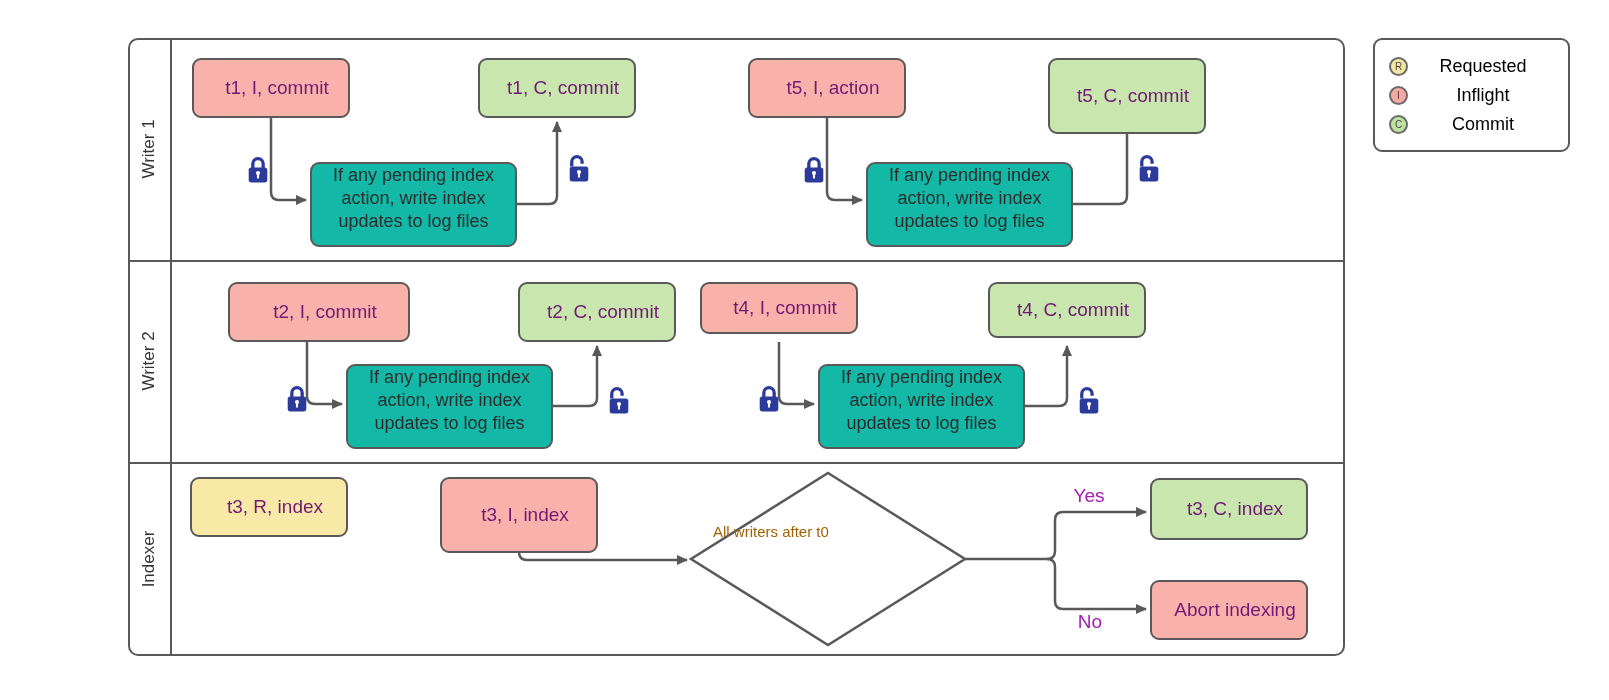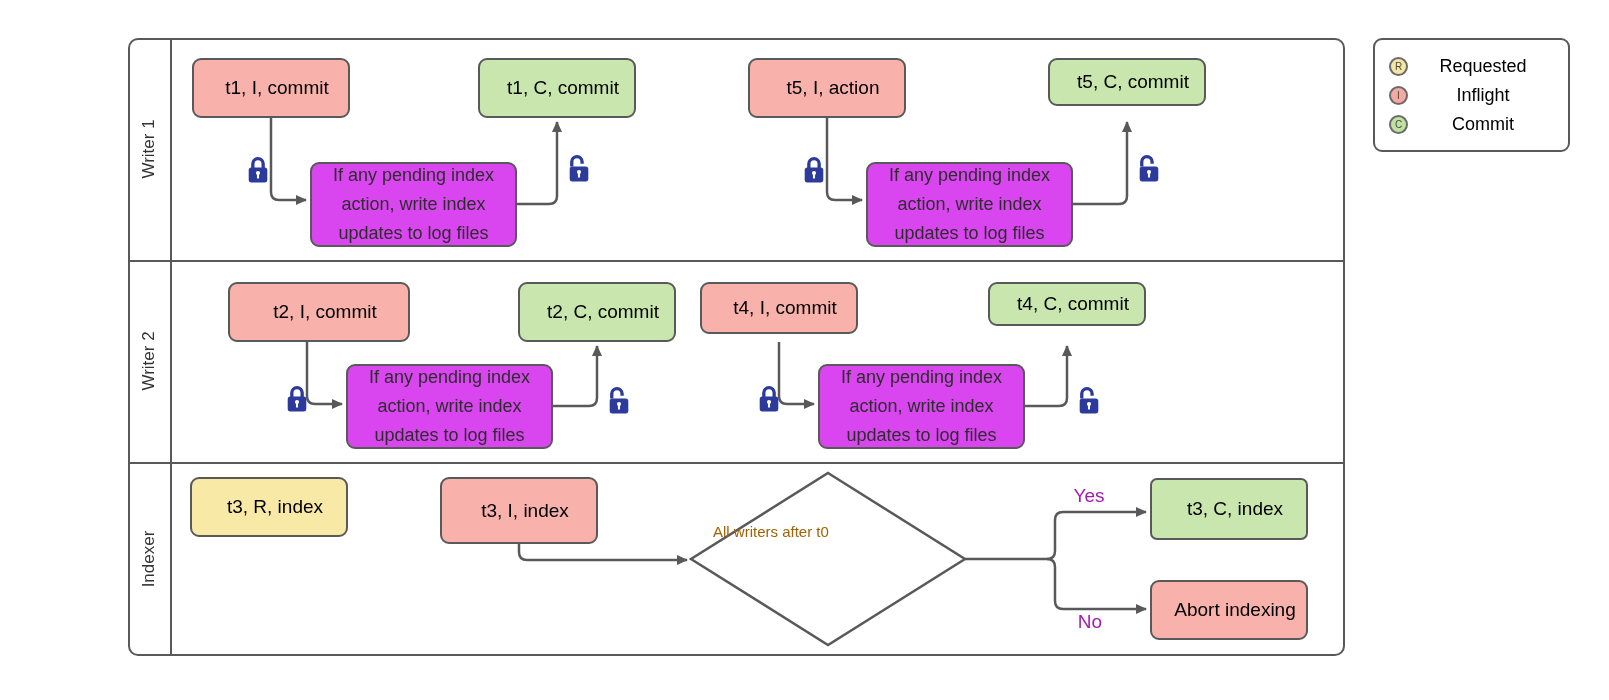--- a/index.html
+++ b/index.html
@@ -15,28 +15,28 @@
   .lane-divider{position:absolute;left:128px;width:1217px;height:2px;background:#595959;}
   .label-col-line{position:absolute;left:170px;top:38px;width:2px;height:618px;background:#595959;}
   .lane-label{
     position:absolute;width:140px;height:22px;line-height:22px;text-align:center;
     font-size:17px;color:#333;transform:rotate(-90deg);
   }
   
   .node{
     position:absolute;box-sizing:border-box;border:2.5px solid #595959;border-radius:9px;
     display:flex;align-items:center;justify-content:center;
-    font-size:19px;color:#000000;text-align:center;padding-left:12px;
+    font-size:19px;color:#701a75;text-align:center;padding-left:12px;
   }
   .inflight{background:#f8b2ab;}
   .commit{background:#c8e6ae;}
   .requested{background:#f8e9a6;}
   .process{
     position:absolute;box-sizing:border-box;border:2.5px solid #595959;border-radius:9px;
-    background:#d946ef;display:flex;flex-direction:column;align-items:center;justify-content:space-between;
+    background:#14b8a6;display:flex;flex-direction:column;align-items:center;justify-content:flex-start;
     font-size:18px;line-height:1.27;color:#2d2d2d;text-align:center;
   }
   .process span{display:block;}
   .diamond-text{
     position:absolute;left:713px;top:522px;width:230px;text-align:left;
     font-size:15px;line-height:1.32;color:#a16207;
   }
   .diamond-text span{display:block;}
   .edge-label{position:absolute;width:50px;text-align:center;font-size:19px;color:#a21caf;}
   
@@ -106,21 +106,21 @@
     <span>t1, C, commit</span>
   </div>
 <div class="process" style="left:310px;top:162px;width:207px;height:85px;">
   <span>If any pending index</span>
   <span>action, write index</span>
   <span>updates to log files</span>
 </div>
 <div class="node inflight" style="left:748px;top:58px;width:158px;height:60px;">
     <span>t5, I, action</span>
   </div>
-<div class="node commit" style="left:1048px;top:58px;width:158px;height:48px;align-items:center;">
+<div class="node commit" style="left:1048px;top:58px;width:158px;height:76px;align-items:center;">
     <span>t5, C, commit</span>
   </div>
 <div class="process" style="left:866px;top:162px;width:207px;height:85px;">
   <span>If any pending index</span>
   <span>action, write index</span>
   <span>updates to log files</span>
 </div>
 
 <div class="node inflight" style="left:228px;top:282px;width:182px;height:60px;">
     <span>t2, I, commit</span>
@@ -129,41 +129,41 @@
     <span>t2, C, commit</span>
   </div>
 <div class="process" style="left:346px;top:364px;width:207px;height:85px;">
   <span>If any pending index</span>
   <span>action, write index</span>
   <span>updates to log files</span>
 </div>
 <div class="node inflight" style="left:700px;top:282px;width:158px;height:52px;">
     <span>t4, I, commit</span>
   </div>
-<div class="node commit" style="left:988px;top:282px;width:158px;height:44px;">
+<div class="node commit" style="left:988px;top:282px;width:158px;height:56px;">
     <span>t4, C, commit</span>
   </div>
 <div class="process" style="left:818px;top:364px;width:207px;height:85px;">
   <span>If any pending index</span>
   <span>action, write index</span>
   <span>updates to log files</span>
 </div>
 
 <div class="node requested" style="left:190px;top:477px;width:158px;height:60px;">
     <span>t3, R, index</span>
   </div>
-<div class="node inflight" style="left:440px;top:477px;width:158px;height:67px;">
+<div class="node inflight" style="left:440px;top:477px;width:158px;height:76px;">
     <span>t3, I, index</span>
   </div>
 <div class="diamond-text">
   <span>All writers after t0</span>
 </div>
 <div class="edge-label" style="left:1064px;top:485px;">Yes</div>
 <div class="edge-label" style="left:1065px;top:611px;">No</div>
-<div class="node commit" style="left:1150px;top:478px;width:158px;height:62px;border-radius:7px;">
+<div class="node commit" style="left:1150px;top:478px;width:158px;height:62px;">
     <span>t3, C, index</span>
   </div>
 <div class="node inflight" style="left:1150px;top:580px;width:158px;height:60px;">
     <span>Abort indexing</span>
   </div>
 
 <svg class="lock" viewBox="0 0 24 30" style="left:245px;top:154px;">
     <path d="M7,14 V9.5 a5,5 0 0 1 10,0 V14" stroke="#2c3a9b" stroke-width="3.2" fill="none"></path>
     <rect x="3" y="13" width="18" height="14.5" rx="2.5" fill="#2c3a9b"></rect>
     <circle cx="12" cy="18.5" r="2" fill="#fff"></circle>

